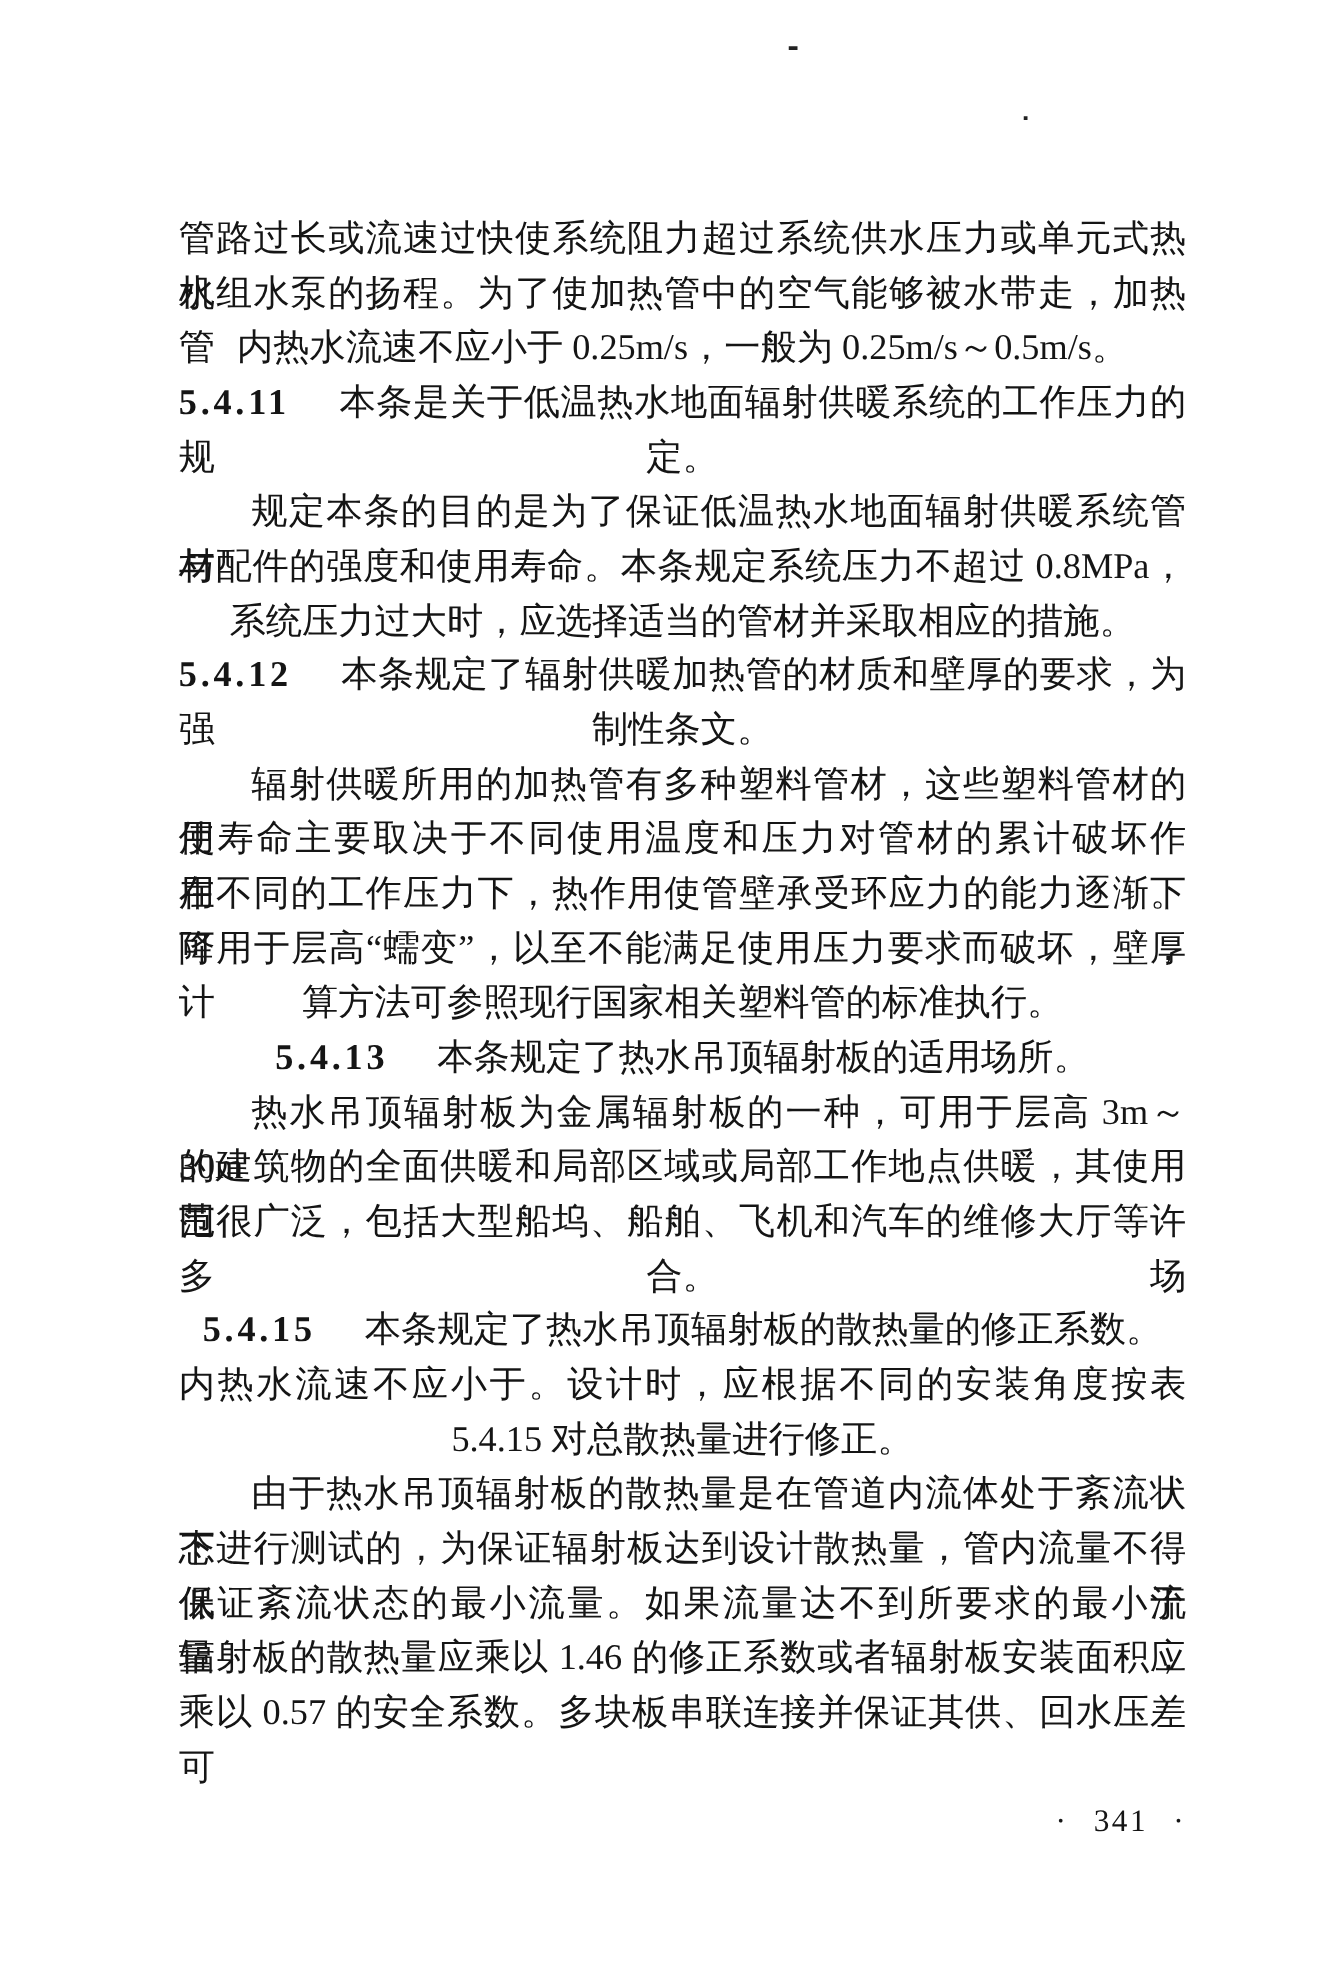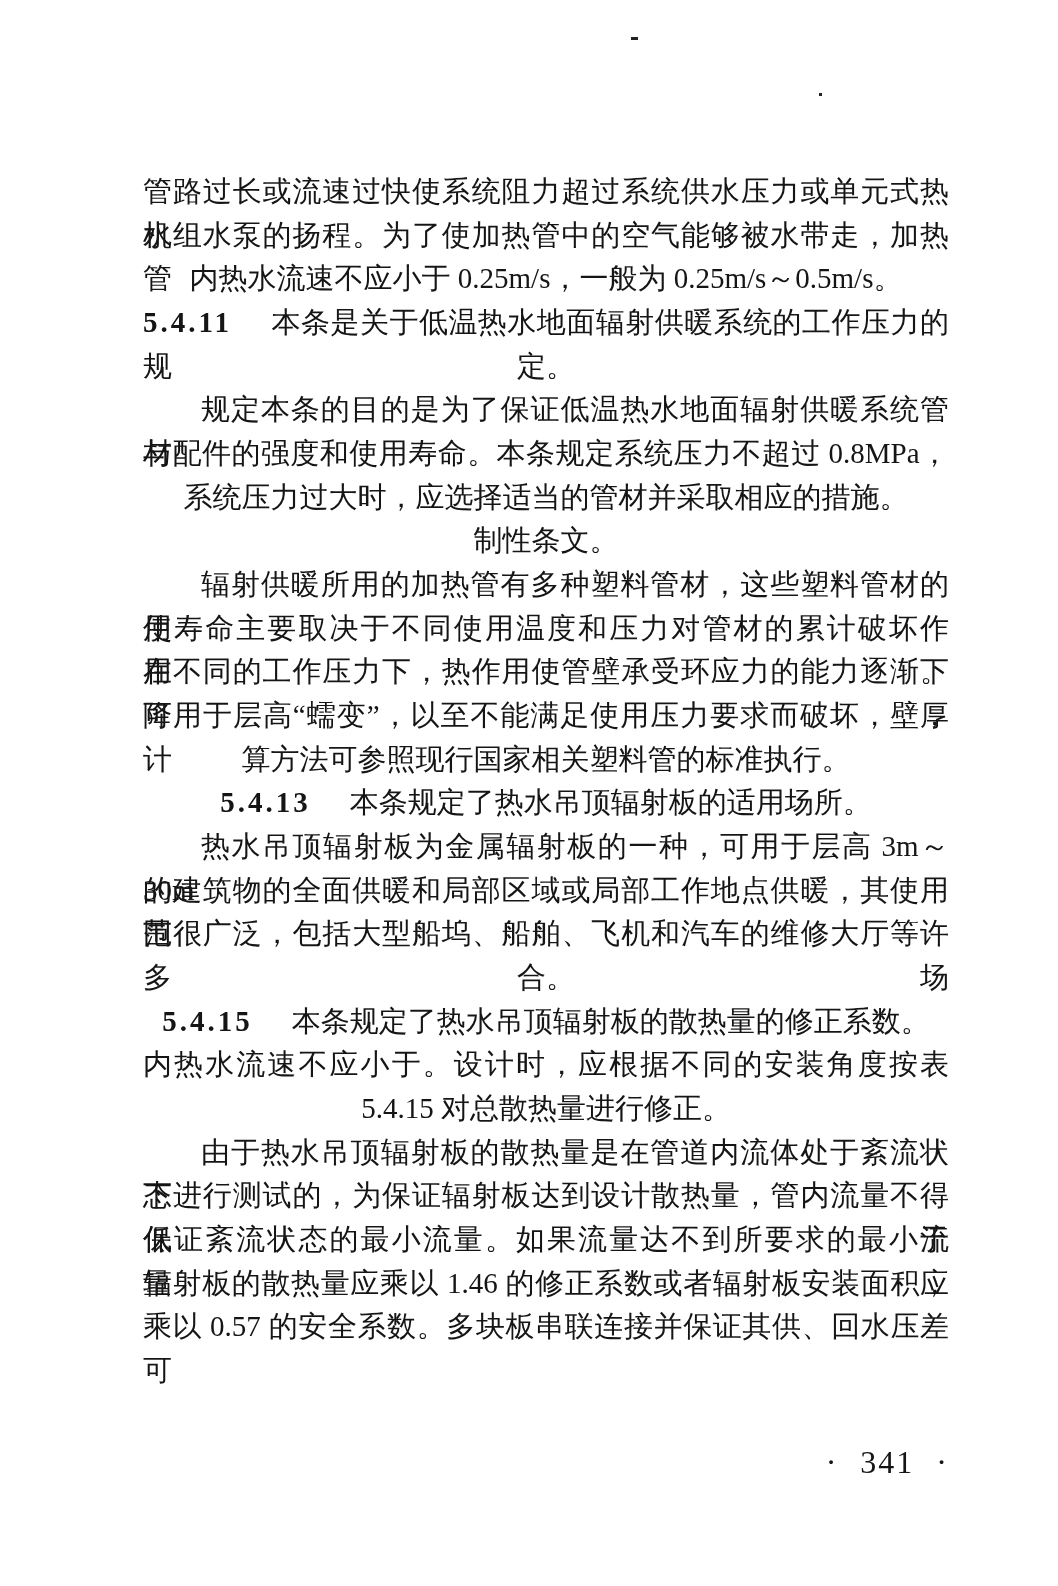--- a/index.html
+++ b/index.html
@@ -51,21 +51,21 @@
     letter-spacing: 3px;
     margin-right: 1.35em;
   }
   .page-number {
     position: absolute;
     left: 127px;
     top: 1444px;
     width: 806px;
     text-align: right;
     padding-right: 4px;
-    font-size: 32px;
+    font-size: 25px;
     letter-spacing: 2px;
     word-spacing: 12px;
   }
   .speck {
     position: absolute;
     background: #222;
   }
   .speck-a { left: 615px; top: 37px; width: 7px; height: 3px; }
   .speck-b { left: 803px; top: 93px; width: 3px; height: 3px; }
 </style>
@@ -79,20 +79,21 @@
 
   <div class="text-block">
     <div class="line full">管路过长或流速过快使系统阻力超过系统供水压力或单元式热水</div>
     <div class="line full">机组水泵的扬程。为了使加热管中的空气能够被水带走，加热管</div>
     <div class="line">内热水流速不应小于 0.25m/s，一般为 0.25m/s～0.5m/s。</div>
     <div class="line full"><b class="secnum">5.4.11</b><span>本条是关于低温热水地面辐射供暖系统的工作压力的规</span></div>
     <div class="line">定。</div>
     <div class="line full indent">规定本条的目的是为了保证低温热水地面辐射供暖系统管材</div>
     <div class="line full">与配件的强度和使用寿命。本条规定系统压力不超过 0.8MPa，</div>
     <div class="line">系统压力过大时，应选择适当的管材并采取相应的措施。</div>
+    <div class="line full"><b class="secnum">5.4.12</b><span>本条规定了辐射供暖加热管的材质和壁厚的要求，为强</span></div>
     <div class="line">制性条文。</div>
     <div class="line full indent">辐射供暖所用的加热管有多种塑料管材，这些塑料管材的使</div>
     <div class="line full">用寿命主要取决于不同使用温度和压力对管材的累计破坏作用。</div>
     <div class="line full">在不同的工作压力下，热作用使管壁承受环应力的能力逐渐下降，</div>
     <div class="line full">可用于层高“蠕变”，以至不能满足使用压力要求而破坏，壁厚计</div>
     <div class="line">算方法可参照现行国家相关塑料管的标准执行。</div>
     <div class="line"><b class="secnum">5.4.13</b><span>本条规定了热水吊顶辐射板的适用场所。</span></div>
     <div class="line full indent">热水吊顶辐射板为金属辐射板的一种，可用于层高 3m～30m</div>
     <div class="line full">的建筑物的全面供暖和局部区域或局部工作地点供暖，其使用范</div>
     <div class="line full">围很广泛，包括大型船坞、船舶、飞机和汽车的维修大厅等许多场</div>

